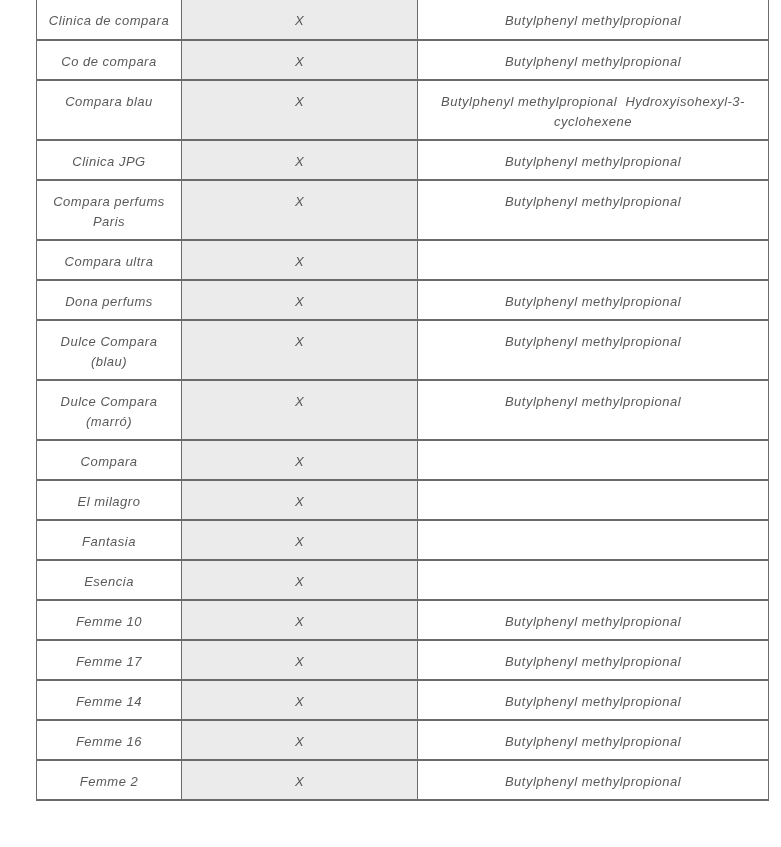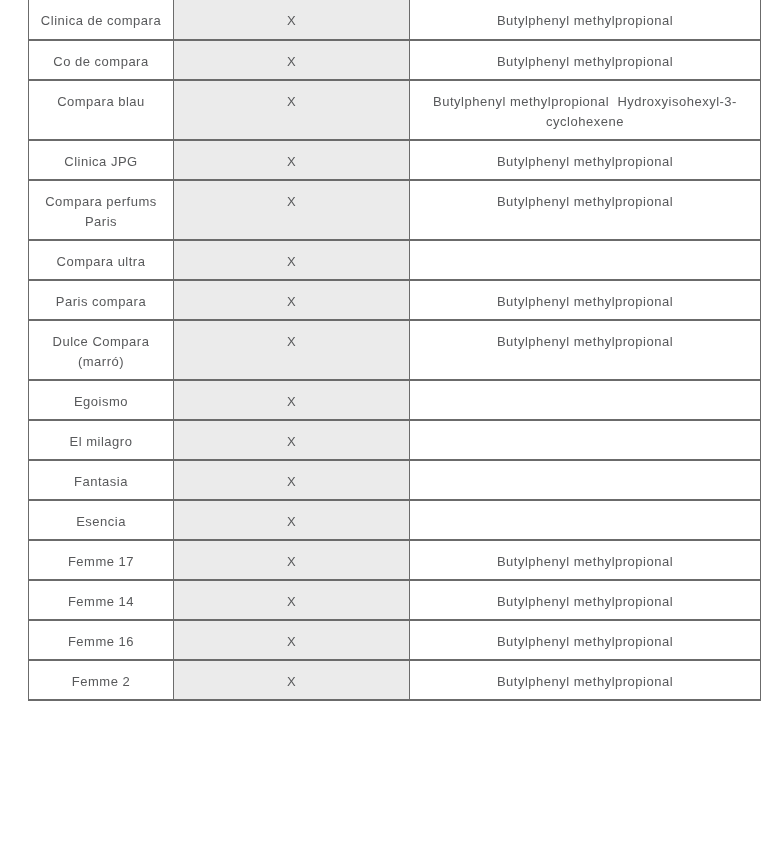--- a/index.html
+++ b/index.html
@@ -12,21 +12,22 @@
   html, body {
     margin: 0;
     padding: 0;
     background: var(--page-bg);
     font-family: "Liberation Sans", sans-serif;
   }
   .page {
     width: 781px;
     min-height: 847px;
     background: var(--page-bg);
-    padding-left: 28px;
+    padding-left: 36px;
+    font-style: italic;
   }
   table.substances-table {
     border-collapse: collapse;
     table-layout: fixed;
     width: 732px;
   }
   col.col-product    { width: 145px; }
   col.col-mark       { width: 236px; }
   col.col-substances { width: 351px; }
   td {
@@ -88,34 +89,39 @@
   </tr>
 
   <tr>
     <td class="product-cell">Compara ultra</td>
     <td class="mark-cell">X</td>
     <td class="substances-cell"></td>
   </tr>
 
 
   <tr>
-    <td class="product-cell">Paris compara</td>
+    <td class="product-cell">Dona perfums</td>
     <td class="mark-cell">X</td>
     <td class="substances-cell">Butylphenyl methylpropional</td>
   </tr>
 
+  <tr>
+    <td class="product-cell">Dulce Compara (blau)</td>
+    <td class="mark-cell">X</td>
+    <td class="substances-cell">Butylphenyl methylpropional</td>
+  </tr>
 
   <tr>
     <td class="product-cell">Dulce Compara (marró)</td>
     <td class="mark-cell">X</td>
     <td class="substances-cell">Butylphenyl methylpropional</td>
   </tr>
 
   <tr>
-    <td class="product-cell">Egoismo</td>
+    <td class="product-cell">Compara</td>
     <td class="mark-cell">X</td>
     <td class="substances-cell"></td>
   </tr>
 
   <tr>
     <td class="product-cell">El milagro</td>
     <td class="mark-cell">X</td>
     <td class="substances-cell"></td>
   </tr>
 
@@ -124,20 +130,25 @@
     <td class="mark-cell">X</td>
     <td class="substances-cell"></td>
   </tr>
 
   <tr>
     <td class="product-cell">Esencia</td>
     <td class="mark-cell">X</td>
     <td class="substances-cell"></td>
   </tr>
 
+  <tr>
+    <td class="product-cell">Femme 10</td>
+    <td class="mark-cell">X</td>
+    <td class="substances-cell">Butylphenyl methylpropional</td>
+  </tr>
 
   <tr>
     <td class="product-cell">Femme 17</td>
     <td class="mark-cell">X</td>
     <td class="substances-cell">Butylphenyl methylpropional</td>
   </tr>
 
   <tr>
     <td class="product-cell">Femme 14</td>
     <td class="mark-cell">X</td>

